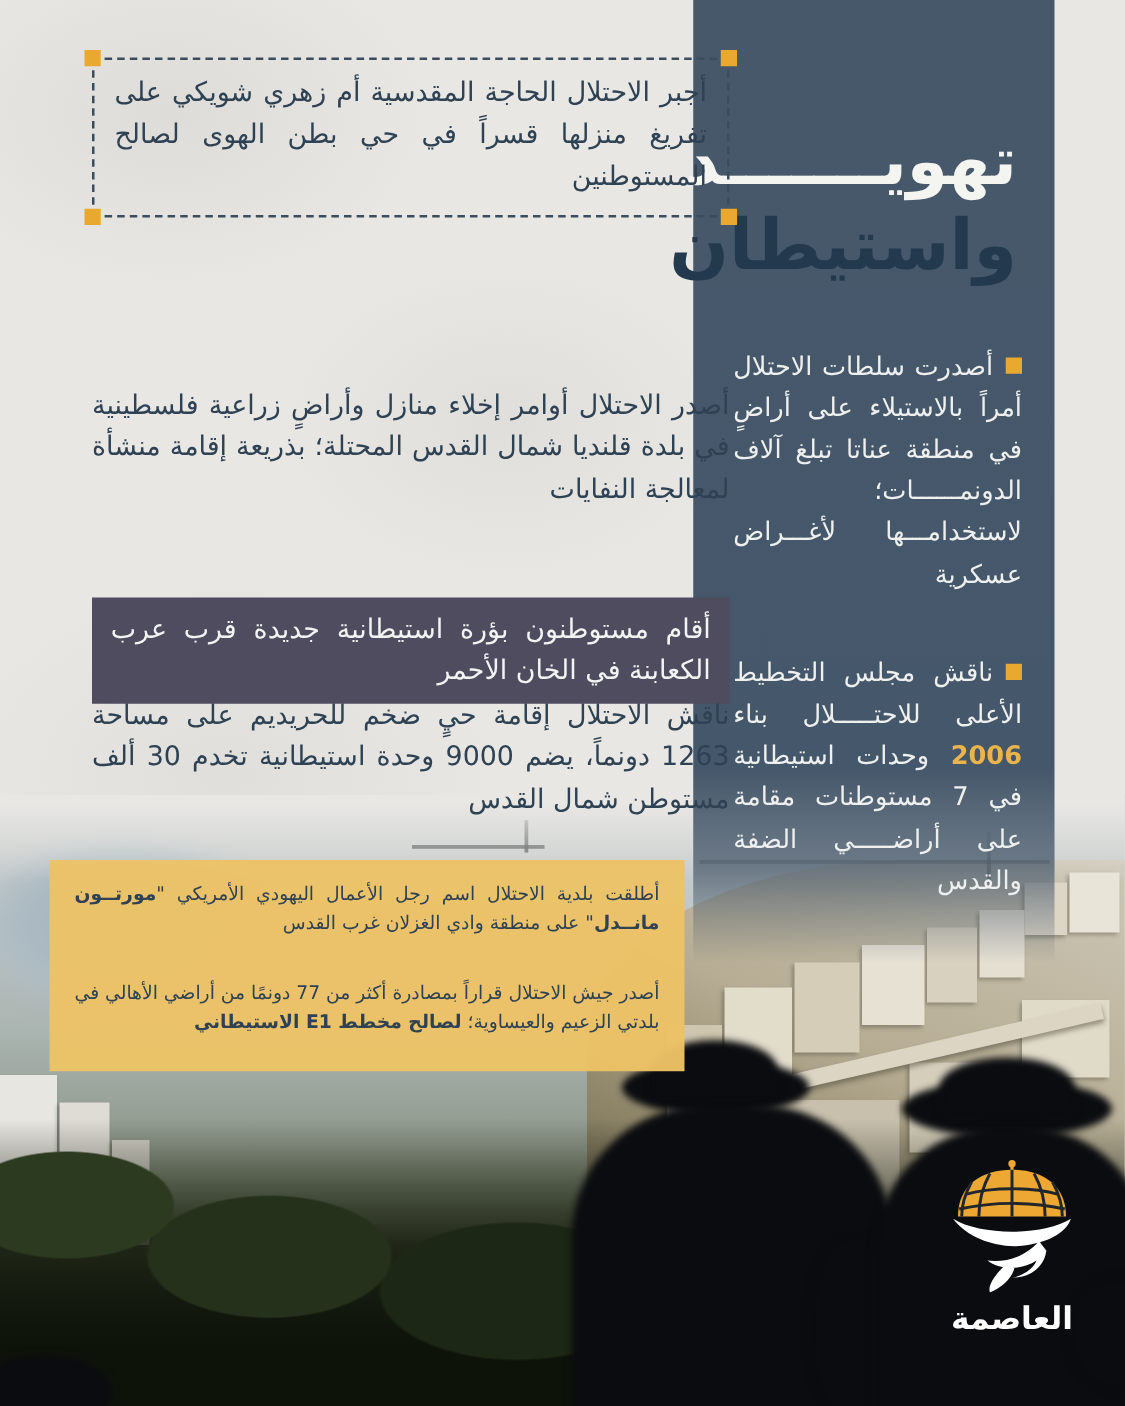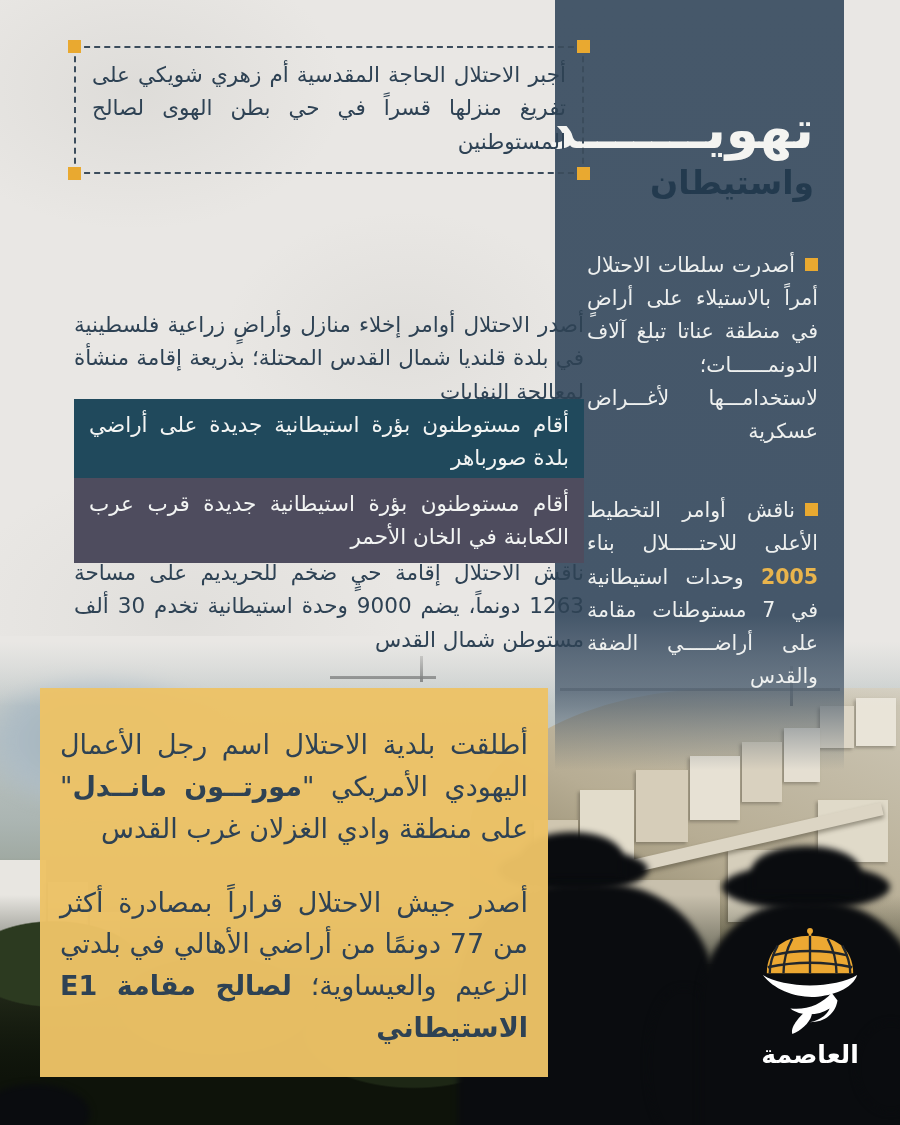--- a/index.html
+++ b/index.html
@@ -38,36 +38,36 @@
       radial-gradient(220px 120px at 92% 75%, #161d0f 0 60%, transparent 62%),
       linear-gradient(180deg, rgba(20,26,14,0) 0%, rgba(20,26,14,.85) 45%, #0e130a 80%);}
   .person-part{position:absolute;background:#0a0c0f;filter:blur(3px);}
   .logo{position:absolute;left:740px;top:926px;width:140px;height:142px;text-align:center;z-index:6;}
   .logo-label{margin-top:2px;font-size:25px;font-weight:bold;color:#ffffff;letter-spacing:.5px;}
   
   .sidebar{position:absolute;left:555px;top:0;width:289px;height:770px;z-index:3;
     background:linear-gradient(180deg,#46586a 0%,#45576a 80%,rgba(69,87,106,.72) 90%,rgba(69,87,106,0) 100%);}
   .sb-title{padding:100px 30px 0 20px;}
   .sb-title-l1{font-size:53px;font-weight:800;color:#f4f4f1;line-height:1.12;}
-  .sb-title-l2{font-size:33px;font-weight:800;color:#233a4e;line-height:1.2;margin-top:4px;}
+  .sb-title-l2{font-size:56px;font-weight:800;color:#233a4e;line-height:1.2;margin-top:4px;}
   .sb-p{margin:46px 26px 0 32px;color:#eef0ef;font-size:20.5px;line-height:1.62;text-align:justify;}
   .sb-bullet{float:right;width:13px;height:13px;background:#e9a930;margin:9px 0 4px 10px;}
   .sb-num{color:#e9b44c;font-weight:bold;}
   
   .blk{position:absolute;left:38px;width:510px;color:#2e4254;font-size:21.5px;line-height:1.55;
     text-align:justify;z-index:4;margin-left:36px;}
   .dashed{border:2px dashed #3b4c5c;padding:10px 16px 14px 16px;width:474px;}
   .sq{position:absolute;width:13px;height:13px;background:#e9a930;}
   .sq.tl{right:-8px;top:-8px}.sq.tr{left:-8px;top:-8px}.sq.bl{right:-8px;bottom:-8px}.sq.br{left:-8px;bottom:-8px}
   .hl{background:#f0c265;padding:1px 3px;}
   .box{padding:9px 15px;width:480px;color:#f2f4f3;}
   .box.teal{background:#20495c;}
   .box.purple{background:#4e4c5e;}
   .ybox{position:absolute;left:40px;top:688px;width:508px;z-index:5;background:rgba(236,194,102,.97);
-    padding:36px 20px 28px 20px;box-sizing:border-box;color:#2e4254;font-size:27px;line-height:1.55;text-align:justify;}
+    padding:16px 20px 28px 20px;box-sizing:border-box;color:#2e4254;font-size:15px;line-height:1.55;text-align:justify;}
   .ybox p{margin:0 0 0 0;}
   .ybox p + p{margin-top:32px;}
   b{font-weight:700;}
 </style>
 </head>
 <body>
 
 <div class="canvas">
 
   <div class="photo">
@@ -112,52 +112,49 @@
 
   <div class="sidebar">
     <div class="sb-title">
       <div class="sb-title-l1">تهويـــــــد</div>
       <div class="sb-title-l2">واستيطان</div>
     </div>
     <div class="sb-p">
       <span class="sb-bullet"></span><span>أصدرت سلطات الاحتلال أمراً بالاستيلاء على أراضٍ في منطقة عناتا تبلغ آلاف الدونمــــــات؛ لاستخدامـــها لأغـــراض عسكرية</span>
     </div>
     <div class="sb-p">
-      <span class="sb-bullet"></span><span>ناقش أوامر التخطيط الأعلى للاحتـــــلال بناء </span><span class="sb-num">2005</span><span> وحدات استيطانية في 7 مستوطنات مقامة على أراضـــــي الضفة والقدس</span>
+      <span class="sb-bullet"></span><span>ناقش مجلس التخطيط الأعلى للاحتـــــلال بناء </span><span class="sb-num">2006</span><span> وحدات استيطانية في 7 مستوطنات مقامة على أراضـــــي الضفة والقدس</span>
     </div>
   </div>
 
   <div class="blk dashed" style="top:46px;">
     <span class="sq tl"></span>
     <span class="sq tr"></span>
     <span class="sq bl"></span>
     <span class="sq br"></span>
     <span>أجبر الاحتلال الحاجة المقدسية أم زهري شويكي على تفريغ منزلها قسراً في حي بطن الهوى لصالح المستوطنين</span>
   </div>
 
 
   <div class="blk" style="top:308px;">
     <span>أصدر الاحتلال أوامر إخلاء منازل وأراضٍ زراعية فلسطينية في بلدة قلنديا شمال القدس المحتلة؛ بذريعة إقامة منشأة لمعالجة النفايات</span>
   </div>
 
-  <div class="blk box teal" style="top:399px;">
-    <span>أقام مستوطنون بؤرة استيطانية جديدة على أراضي بلدة صورباهر</span>
-  </div>
 
   <div class="blk box purple" style="top:478px;">
     <span>أقام مستوطنون بؤرة استيطانية جديدة قرب عرب الكعابنة في الخان الأحمر</span>
   </div>
 
   <div class="blk" style="top:556px;">
     <span>ناقش الاحتلال إقامة حيٍ ضخم للحريديم على مساحة 1263 دونماً، يضم 9000 وحدة استيطانية تخدم 30 ألف مستوطن شمال القدس</span>
   </div>
 
   <div class="ybox">
     <p><span>أطلقت بلدية الاحتلال اسم رجل الأعمال اليهودي الأمريكي "</span><b>مورتــون مانــدل</b><span>" على منطقة وادي الغزلان غرب القدس</span></p>
-    <p><span>أصدر جيش الاحتلال قراراً بمصادرة أكثر من 77 دونمًا من أراضي الأهالي في بلدتي الزعيم والعيساوية؛ </span><b>لصالح مقامة E1 الاستيطاني</b><span></span></p>
+    <p><span>أصدر جيش الاحتلال قراراً بمصادرة أكثر من 77 دونمًا من أراضي الأهالي في بلدتي الزعيم والعيساوية؛ </span><b>لصالح مخطط E1 الاستيطاني</b><span></span></p>
   </div>
 
   <div class="logo">
     <svg width="118" height="108" viewBox="0 0 120 110">
 
       <circle cx="60" cy="5" r="3" fill="#eca832"></circle>
       <rect x="58.7" y="6" width="2.6" height="6" fill="#eca832"></rect>
 
       <path d="M16,48 C16,22 36,10 60,10 C84,10 104,22 104,48 Z" fill="#eca832"></path>
       <g stroke="#20262c" stroke-width="2.4" fill="none">

